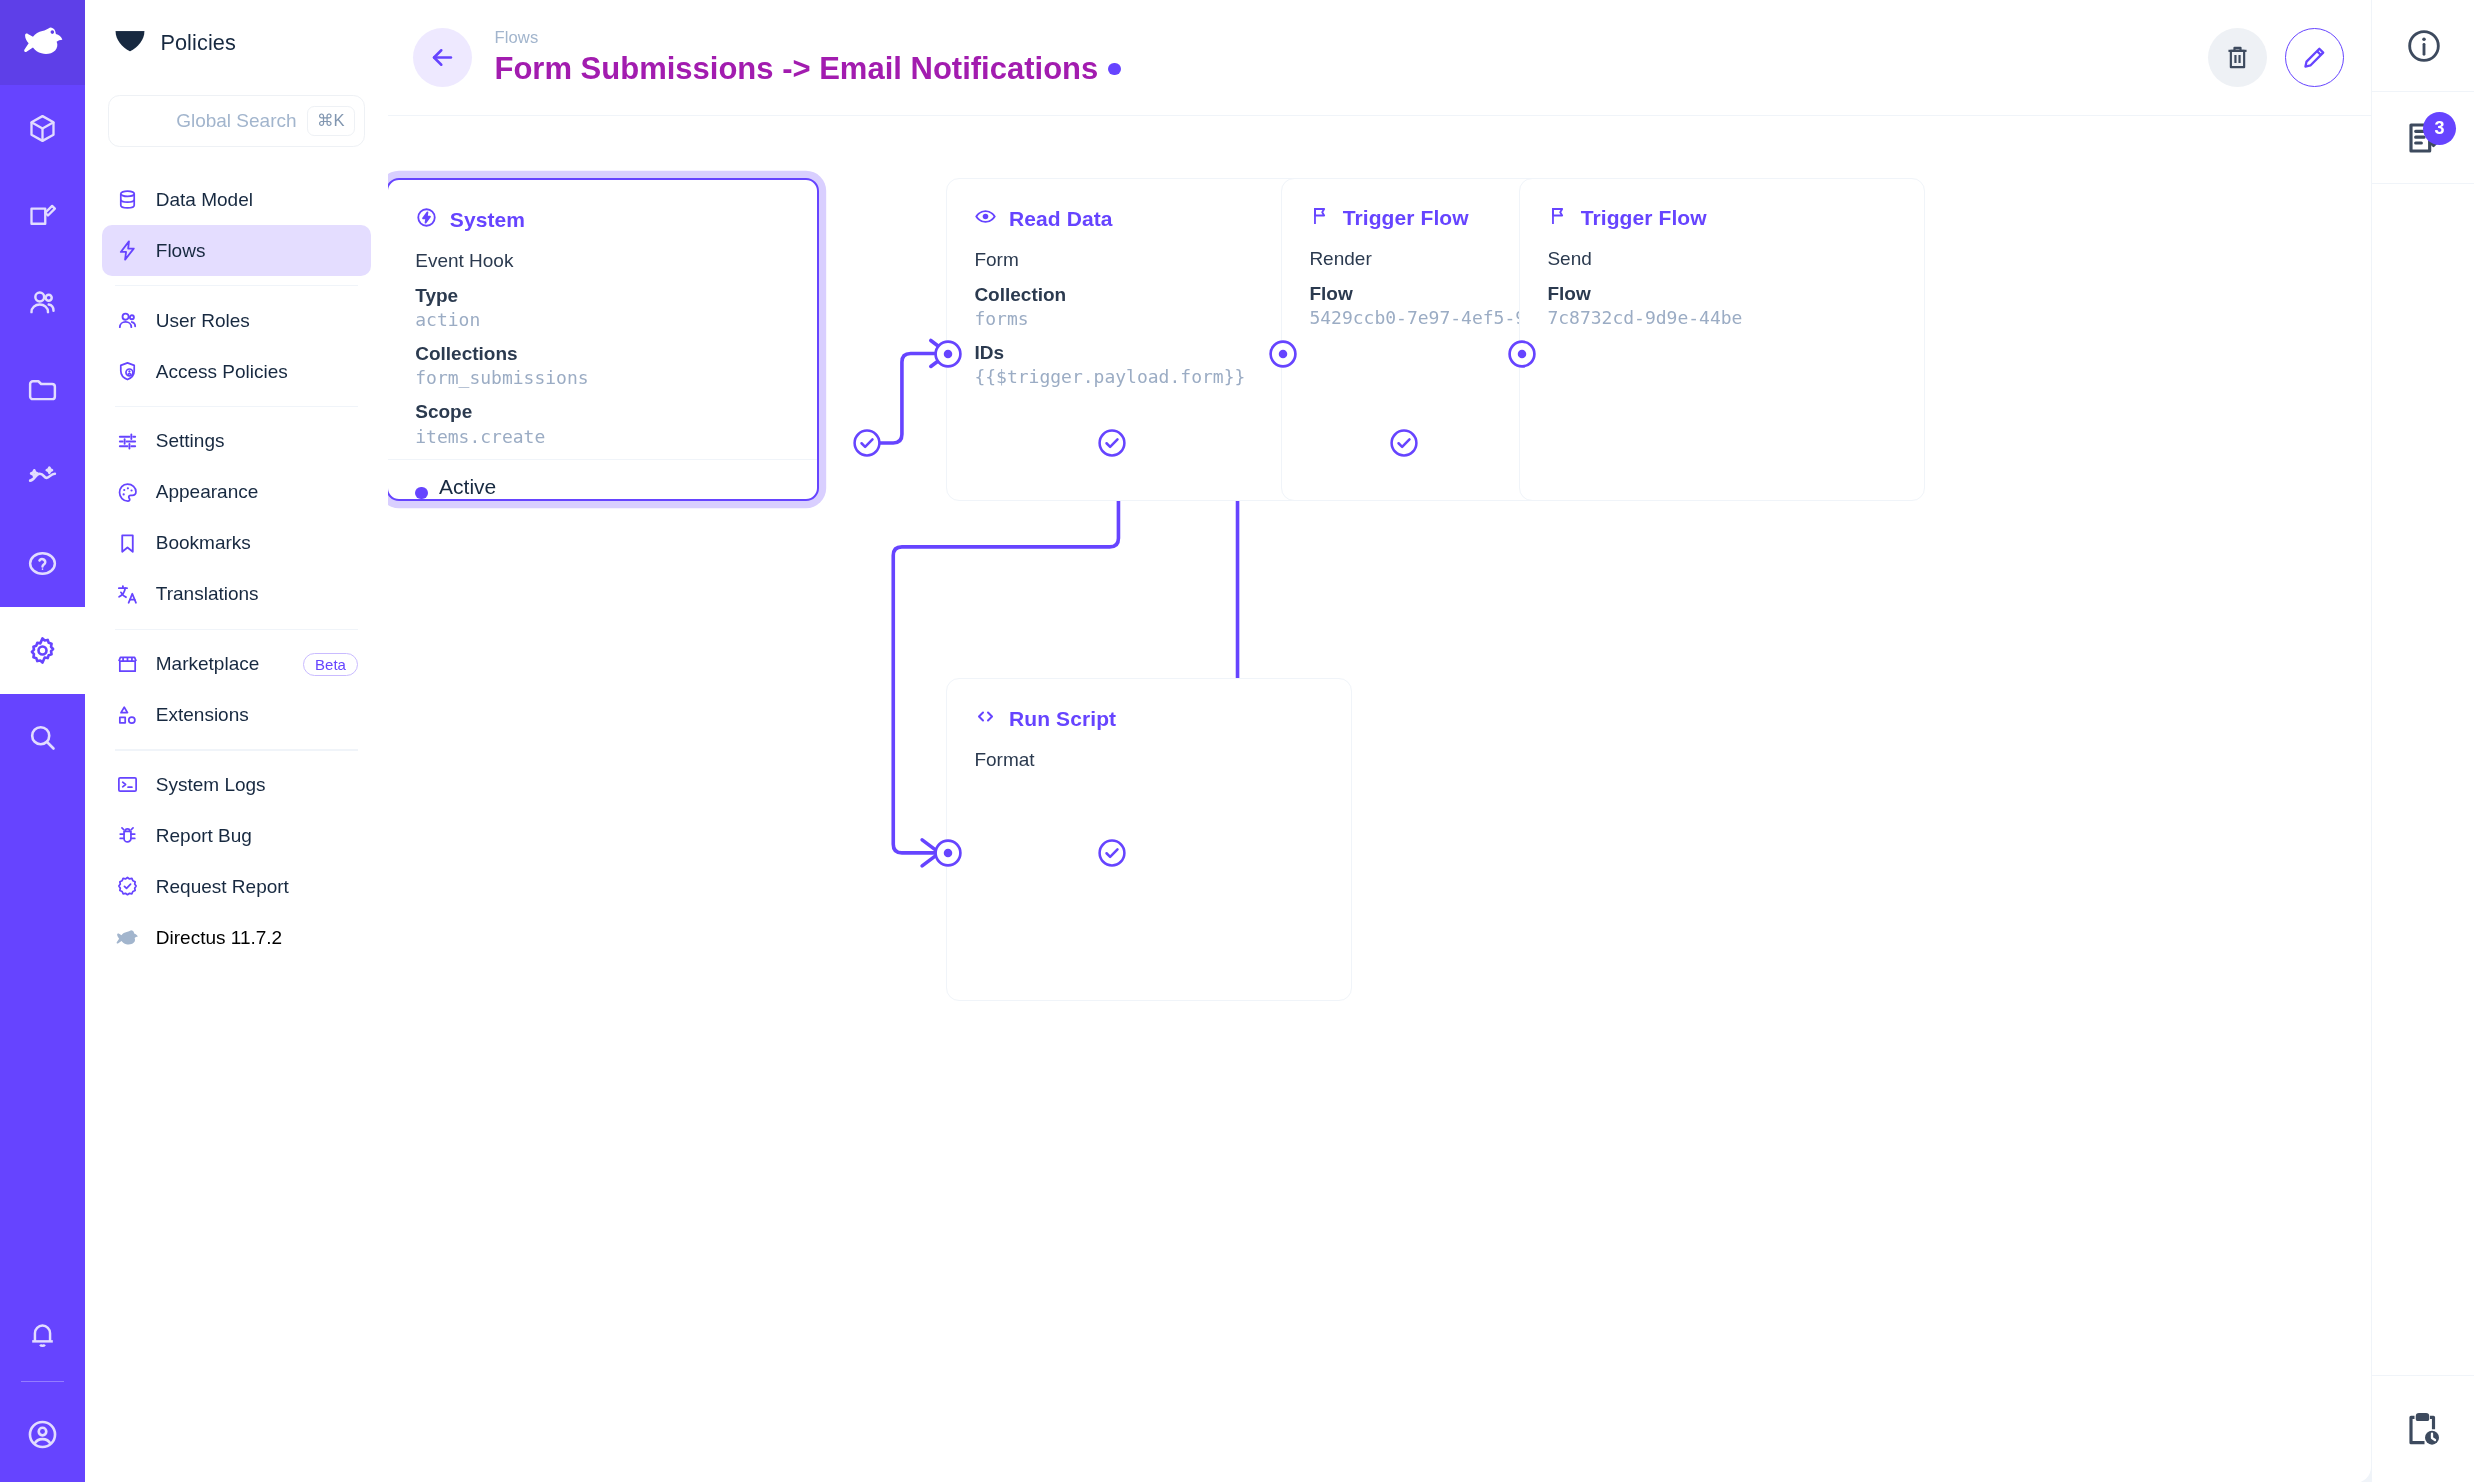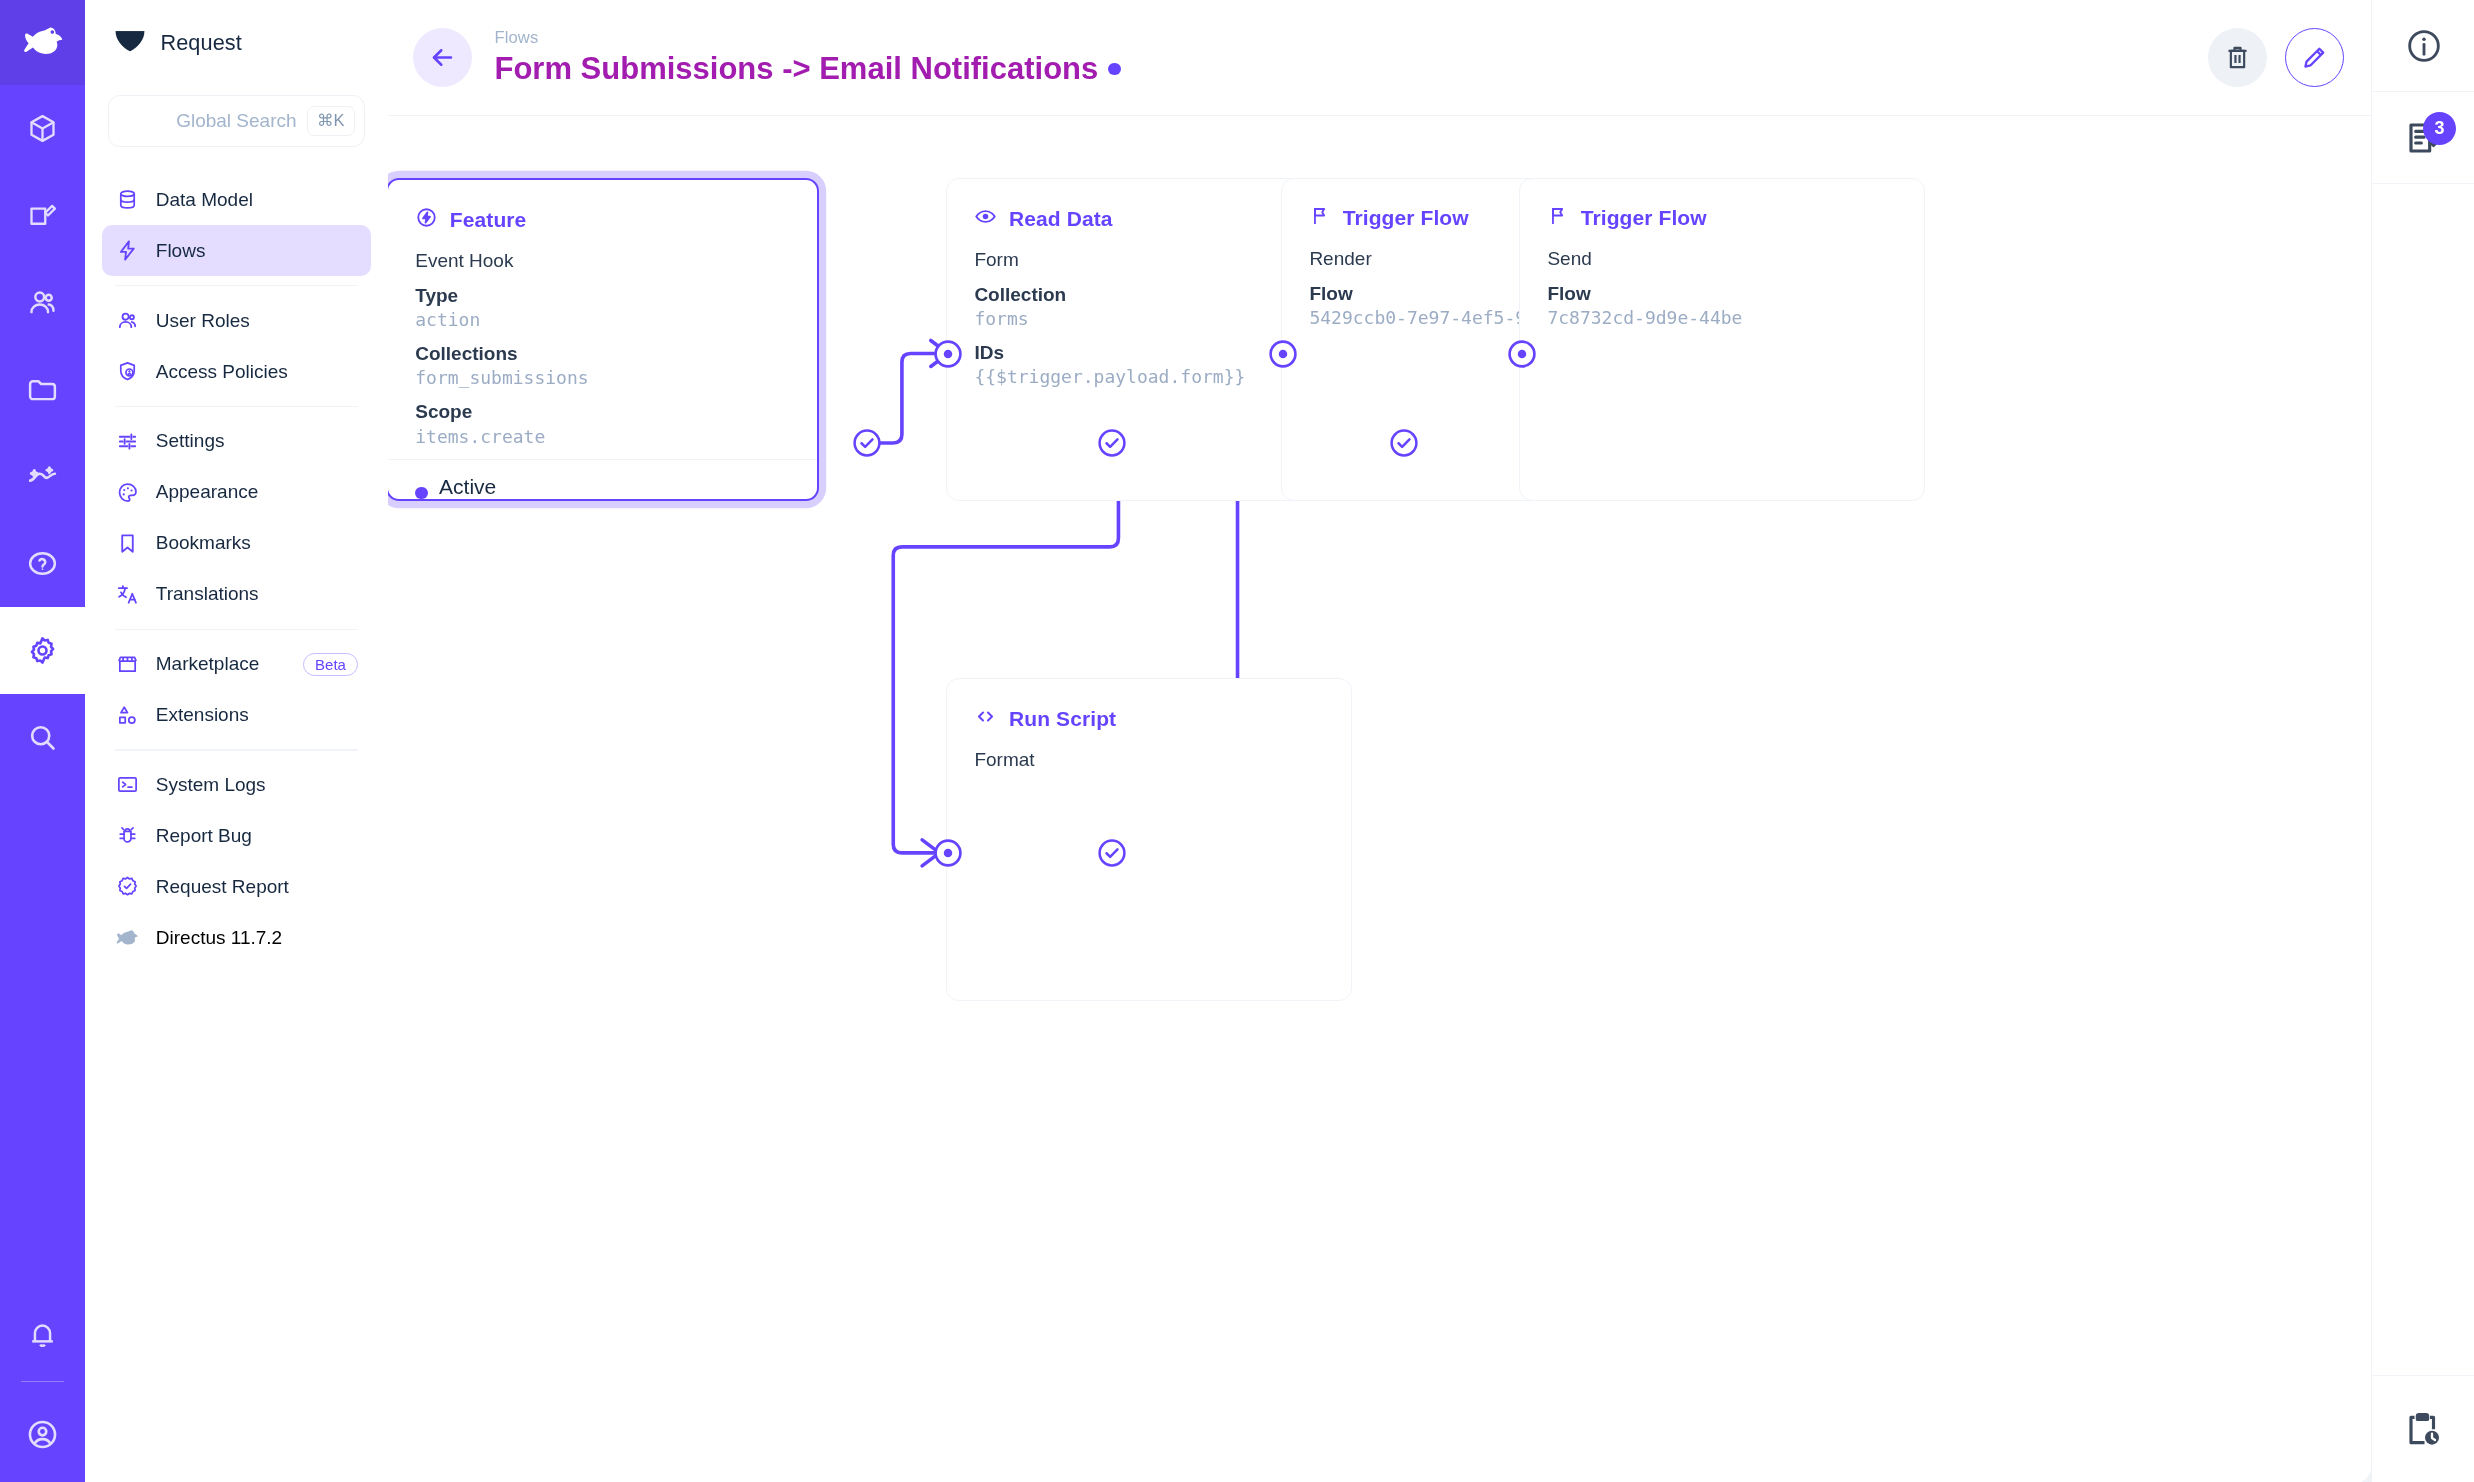--- a/index.html
+++ b/index.html
@@ -236,21 +236,21 @@
 
   <div class="sidebar">
 
     <div class="sb-header">
       <span>
         <svg width="32" height="24.5" viewBox="0 0 44 34">
             <path d="M2 3h40L22 31z" fill="#172940"></path>
             <path d="M2 3c0 12 9 22 20 28C33 25 42 15 42 3z" fill="#172940"></path>
           </svg>
       </span>
-      <span class="title">Request</span>
+      <span class="title">Policies</span>
     </div>
 
     <div class="sb-search">
       <span class="ph">Global Search</span>
       <span class="kbd">⌘K</span>
     </div>
 
     <div class="sb-list">
 
       <div class="sb-item">
@@ -472,21 +472,21 @@
       </svg>
 
       <div class="node sel" style="left:-2.2px; top:62px; width:433px; height:323px;">
         <div class="node-title">
           <span>
             <svg width="23" height="23" viewBox="0 0 24 24" fill="none" stroke="#6644ff" stroke-width="1.9" stroke-linejoin="round">
                 <circle cx="12" cy="12" r="8.6"></circle>
                 <path d="M13 6.6L8.4 12.8h3.4L11 17.4l4.6-6.2h-3.3z" fill="#6644ff"></path>
               </svg>
           </span>
-          <span>Feature</span>
+          <span>System</span>
         </div>
         <div class="node-sub">Event Hook</div>
         <div class="field">
           <div class="k">Type</div>
           <div class="v">action</div>
         </div>
         <div class="field">
           <div class="k">Collections</div>
           <div class="v">form_submissions</div>
         </div>

